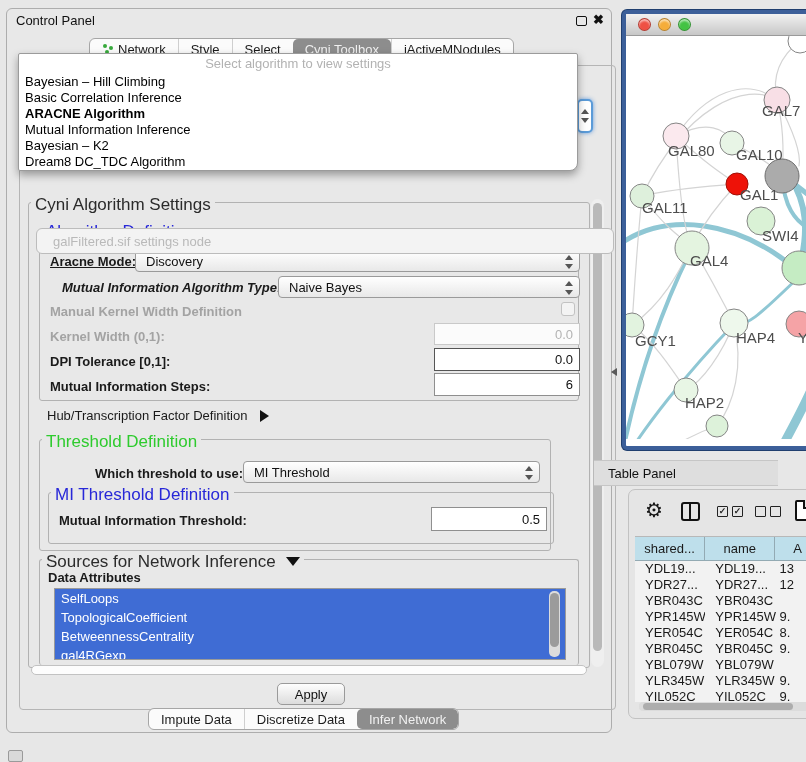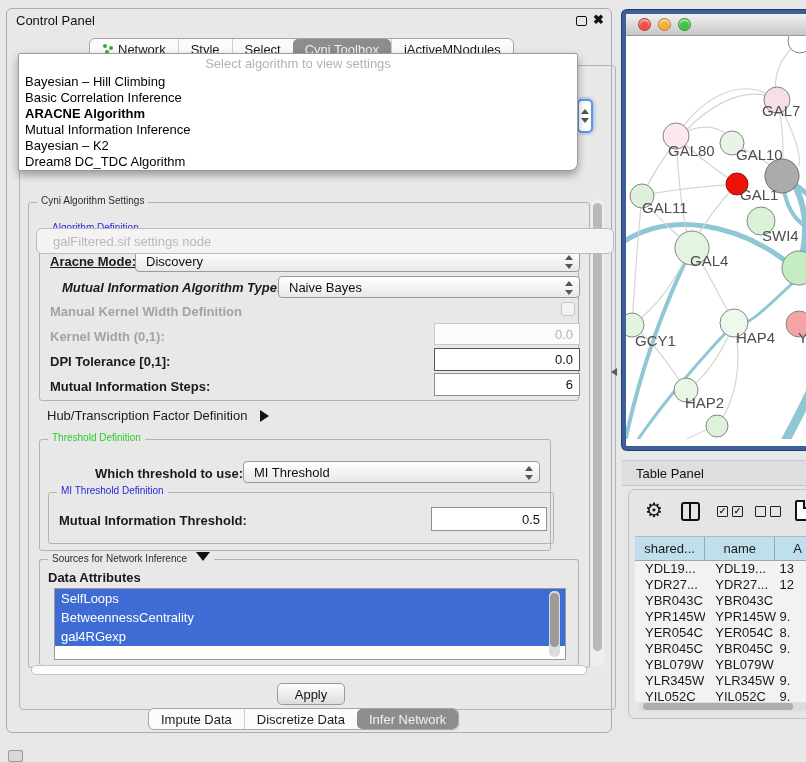--- a/index.html
+++ b/index.html
@@ -42,22 +42,22 @@
            box-shadow:0 4px 9px rgba(0,0,0,.35); overflow:hidden; }
   .popup .ph { height:20px; line-height:20px; text-align:center; color:#b2b2b2; font-size:13px; }
   .popup .item { height:16px; line-height:16px; padding-left:6px; font-size:13px; color:#000; }
   .popup .item.bold { font-weight:bold; }
   .combo-btn { position:absolute; left:577px; top:99px; width:16px; height:34px; z-index:40;
                background:#fff; border:2px solid #5b9bd8; border-radius:5px;
                box-shadow:0 0 4px rgba(90,150,220,.9); }
 
   
   .group { position:absolute; border:1px solid #b2b2b2; border-radius:3px; }
-  .legend { position:absolute; top:-8px; left:8px; background:#e8e8e8; padding:0 4px;
-            font-size:10px; color:#2b2b2b; white-space:nowrap; }
+  .legend { position:absolute; top:-8px; left:2px; background:#e8e8e8; padding:0 4px;
+            font-size:17px; color:#2b2b2b; white-space:nowrap; }
   .legend.blue { color:#2727d8; } .legend.green { color:#2ecb2e; }
 
   .lbl { position:absolute; font-size:13px; color:#1a1a1a; white-space:nowrap; }
   .lbl.b { font-weight:bold; }
   .lbl.dis { color:#a3a3a3; font-weight:bold; }
 
   .combo { position:absolute; height:22px; border:1px solid #9a9a9a; border-radius:4px;
            background:linear-gradient(#ffffff,#e8e8e8); font-size:13px; color:#111;
            display:flex; align-items:center; padding:0 20px 0 10px; }
   .spin { position:absolute; right:6px; top:4px; width:8px; height:14px; }
@@ -108,21 +108,21 @@
   .netwin { position:absolute; left:622px; top:10px; width:192px; height:440px;
             border:4px solid #3c5f99; border-radius:5px; box-shadow:0 0 0 1px #203f6f;
             background:#fff; overflow:hidden; }
   .net-title { height:22px; background:linear-gradient(#f1f1f1,#c7c7c7);
                border-bottom:1px solid #9a9a9a; position:relative; }
   .tl { position:absolute; top:4px; width:13px; height:13px; border-radius:50%;
         border:1px solid rgba(0,0,0,.25); box-shadow:inset 0 2px 2px rgba(255,255,255,.6); }
   .net-body { position:relative; width:184px; height:403px; background:#fff; overflow:hidden; }
 
   
-  .tp-titlebar { position:absolute; left:622px; top:460px; width:184px; height:26px;
+  .tp-titlebar { position:absolute; left:594px; top:460px; width:184px; height:26px;
                  background:#dedede; border-top:1px solid #c6c6c6; border-bottom:1px solid #c6c6c6; }
   .tp-title { position:absolute; left:14px; top:5px; font-size:13px; color:#111; }
   .tp-body { position:absolute; left:628px; top:489px; width:192px; height:230px;
              background:#e5e5e5; border:1px solid #c2c2c2; border-radius:7px; }
   .gear { position:absolute; left:16px; top:8px; font-size:20px; color:#161616; }
   .cols-ico { position:absolute; left:52px; top:12px; width:19px; height:19px;
               border:2px solid #111; border-radius:3px; }
   .cols-ico::after { content:""; position:absolute; left:6px; top:0; width:2px; height:15px; background:#111; }
   .bx { position:absolute; top:16px; width:11px; height:11px; border:1.6px solid #222;
         border-radius:1px; font-size:9px; font-weight:bold; line-height:9px; text-align:center; color:#222; }
@@ -225,20 +225,21 @@
         </div>
 
         <div class="group" style="left:10px; top:356px; width:540px; height:106px; border-bottom:none;">
           <span class="legend">
             <span>Sources for Network Inference</span>
             <span class="tri-d" style="margin-left:6px;"></span>
           </span>
           <span class="lbl b" style="left:8px; top:10px;">Data Attributes</span>
           <div class="attrlist" id="attr-list" style="left:14px; top:28px; width:512px; height:72px;">
               <div class="row">SelfLoops</div>
+              <div class="row">TopologicalCoefficient</div>
               <div class="row">BetweennessCentrality</div>
               <div class="row">gal4RGexp</div>
             </div>
           <div class="alist-sb" style="right:18px; top:31px;">
               <div class="th"></div>
             </div>
         </div>
 
         <div class="hscroll" style="left:2px; top:462px; width:556px; height:10px;"></div>
       </div>

